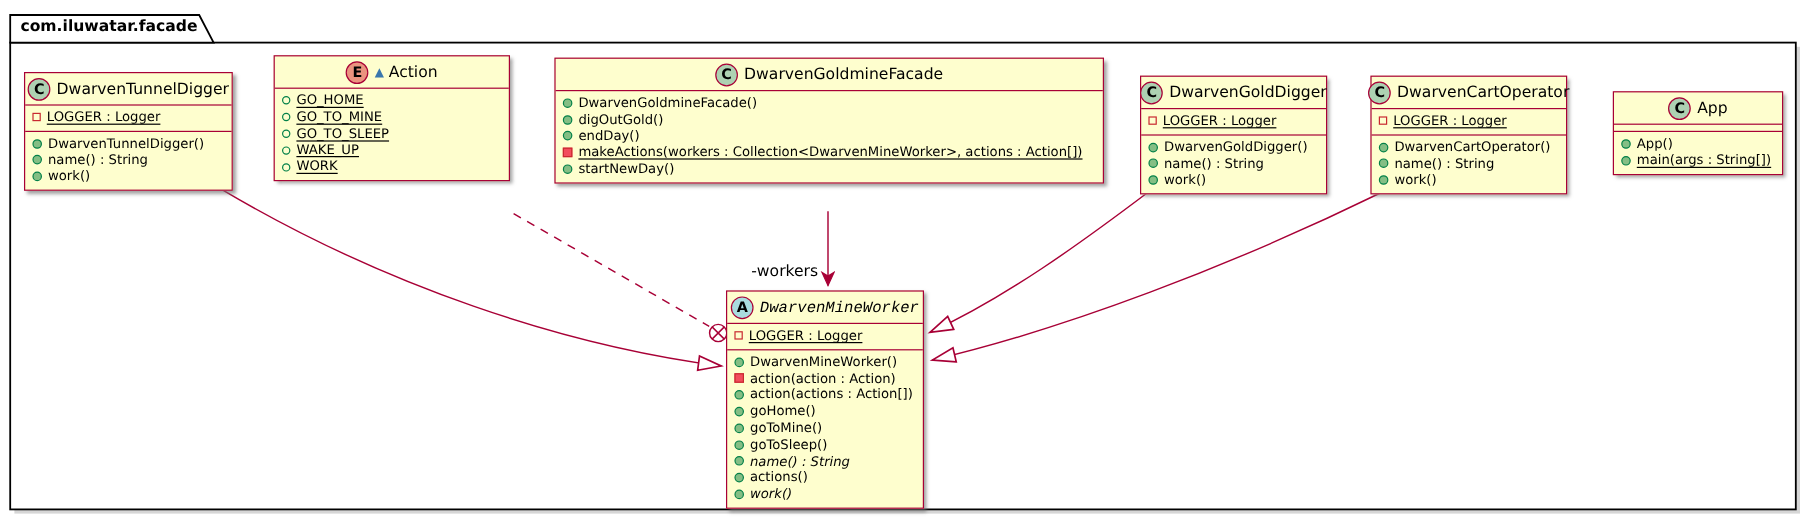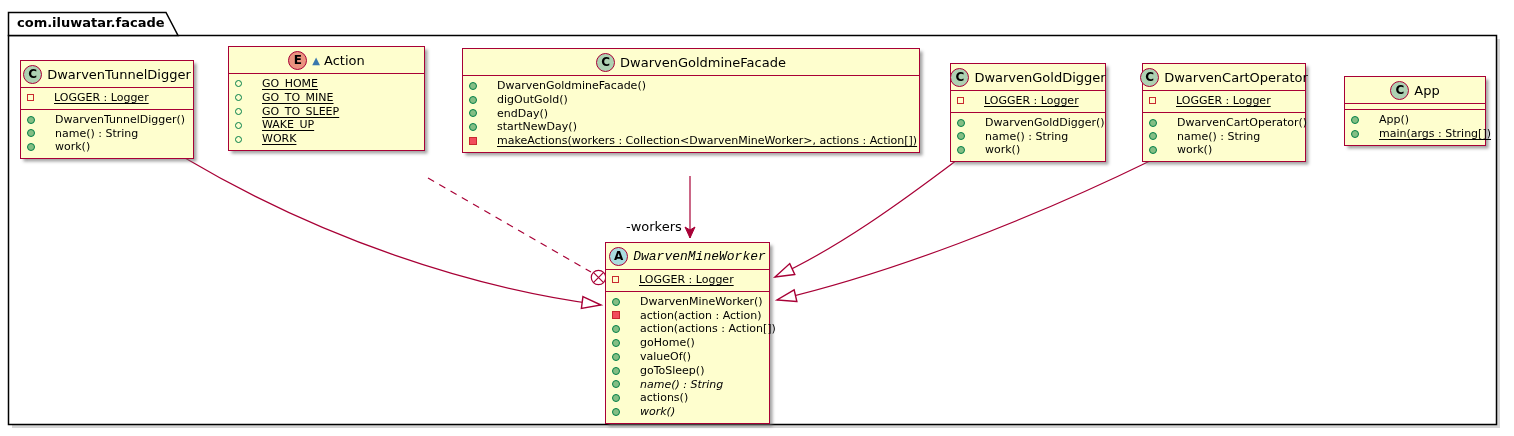--- a/index.html
+++ b/index.html
@@ -21,21 +21,21 @@
     border:1.2px solid #A80036;display:flex;align-items:center;justify-content:center;
     font-size:12px;font-weight:bold;box-sizing:border-box;
   }
   .badge-c{background:#ADD1B2;}
   .badge-e{background:#EB937F;}
   .badge-a{background:#A9DCDF;}
   .static-marker{color:#3A77AD;font-size:10px;margin-right:-1px;}
   .cname.abstract{font-style:italic;font-family:Liberation Mono, monospace;}
   .compartment{border-top:1.2px solid #A80036;padding:3px 6px 4px 6px;}
   .compartment.empty{height:5px;padding:0;}
-  .member{display:flex;align-items:center;gap:20px;font-size:11px;line-height:13.8px;white-space:nowrap;}
+  .member{display:flex;align-items:center;gap:5px;font-size:11px;line-height:13.8px;white-space:nowrap;}
   .icon{flex:0 0 auto;box-sizing:border-box;display:inline-block;}
   .sq-hollow{width:7px;height:7px;border:1.2px solid #C82930;background:transparent;}
   .sq-filled{width:8px;height:8px;border:1px solid #C82930;background:#F24D5C;}
   .ci-filled{width:8px;height:8px;border-radius:50%;border:1px solid #038048;background:#84BE84;}
   .ci-hollow{width:7px;height:7px;border-radius:50%;border:1.2px solid #038048;background:transparent;}
   .static{text-decoration:underline;text-underline-offset:2px;text-decoration-thickness:1px;}
   .abstract{font-style:italic;}
   #package-title{
     position:absolute;left:17px;top:15px;font-size:13px;font-weight:bold;z-index:3;white-space:nowrap;
   }
@@ -146,27 +146,27 @@
     </div>
     <div class="member">
       <span class="icon ci-filled"></span>
       <span>digOutGold()</span>
     </div>
     <div class="member">
       <span class="icon ci-filled"></span>
       <span>endDay()</span>
     </div>
     <div class="member">
-      <span class="icon ci-filled"></span>
-      <span>startNewDay()</span>
-    </div>
-    <div class="member">
       <span class="icon sq-filled"></span>
       <span class="static">makeActions(workers : Collection&lt;DwarvenMineWorker&gt;, actions : Action[])</span>
     </div>
+    <div class="member">
+      <span class="icon ci-filled"></span>
+      <span>startNewDay()</span>
+    </div>
   </div>
 </div>
 
 <div class="uml-class" style="left:950px;top:63px;width:154px;">
   <div class="title">
     <span class="badge badge-c">C</span>
     <span class="cname">DwarvenGoldDigger</span>
   </div>
   <div class="compartment">
     <div class="member">
@@ -258,21 +258,21 @@
     <div class="member">
       <span class="icon ci-filled"></span>
       <span>action(actions : Action[])</span>
     </div>
     <div class="member">
       <span class="icon ci-filled"></span>
       <span>goHome()</span>
     </div>
     <div class="member">
       <span class="icon ci-filled"></span>
-      <span>valueOf()</span>
+      <span>goToMine()</span>
     </div>
     <div class="member">
       <span class="icon ci-filled"></span>
       <span>goToSleep()</span>
     </div>
     <div class="member">
       <span class="icon ci-filled"></span>
       <span class="abstract">name() : String</span>
     </div>
     <div class="member">

